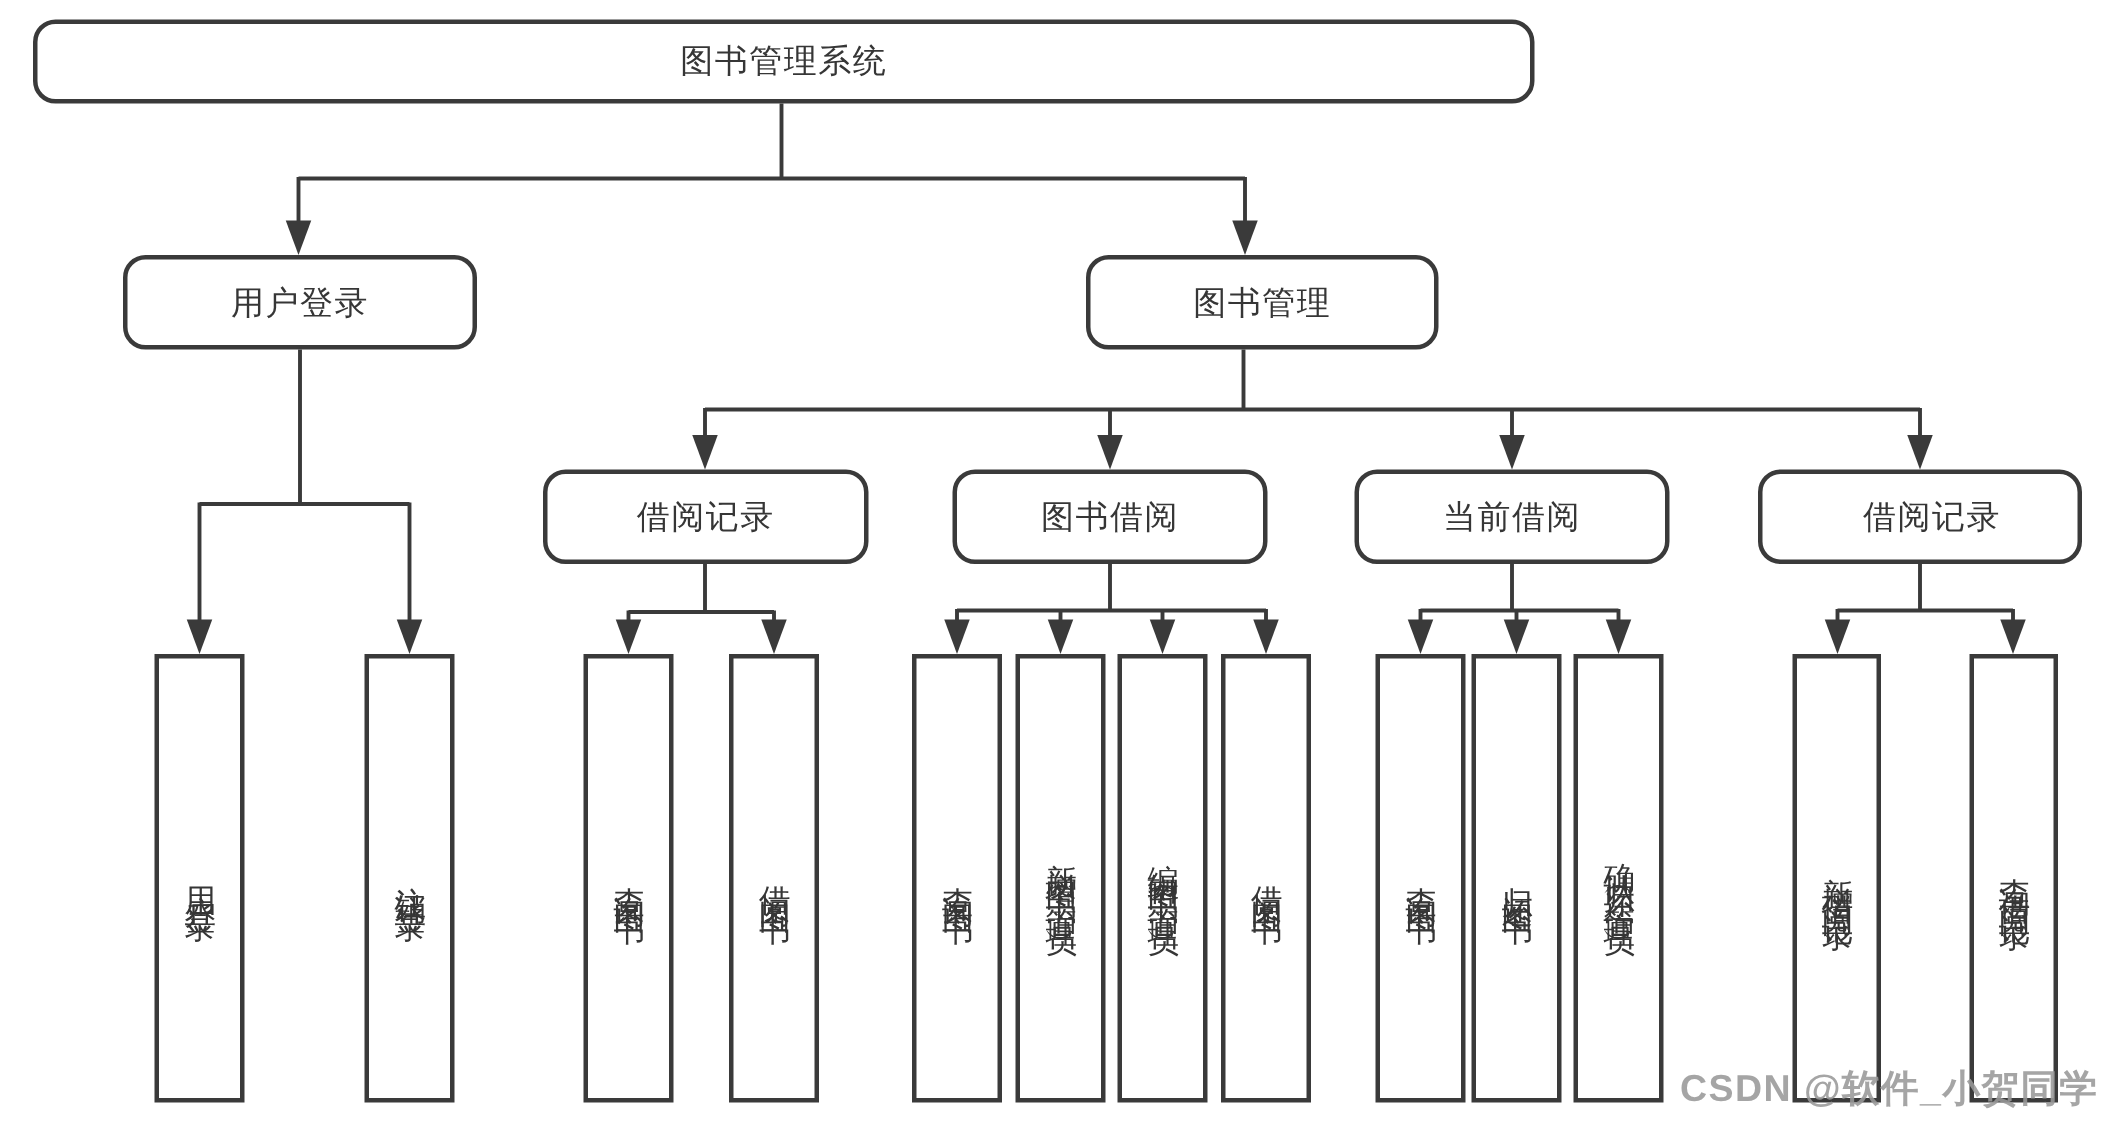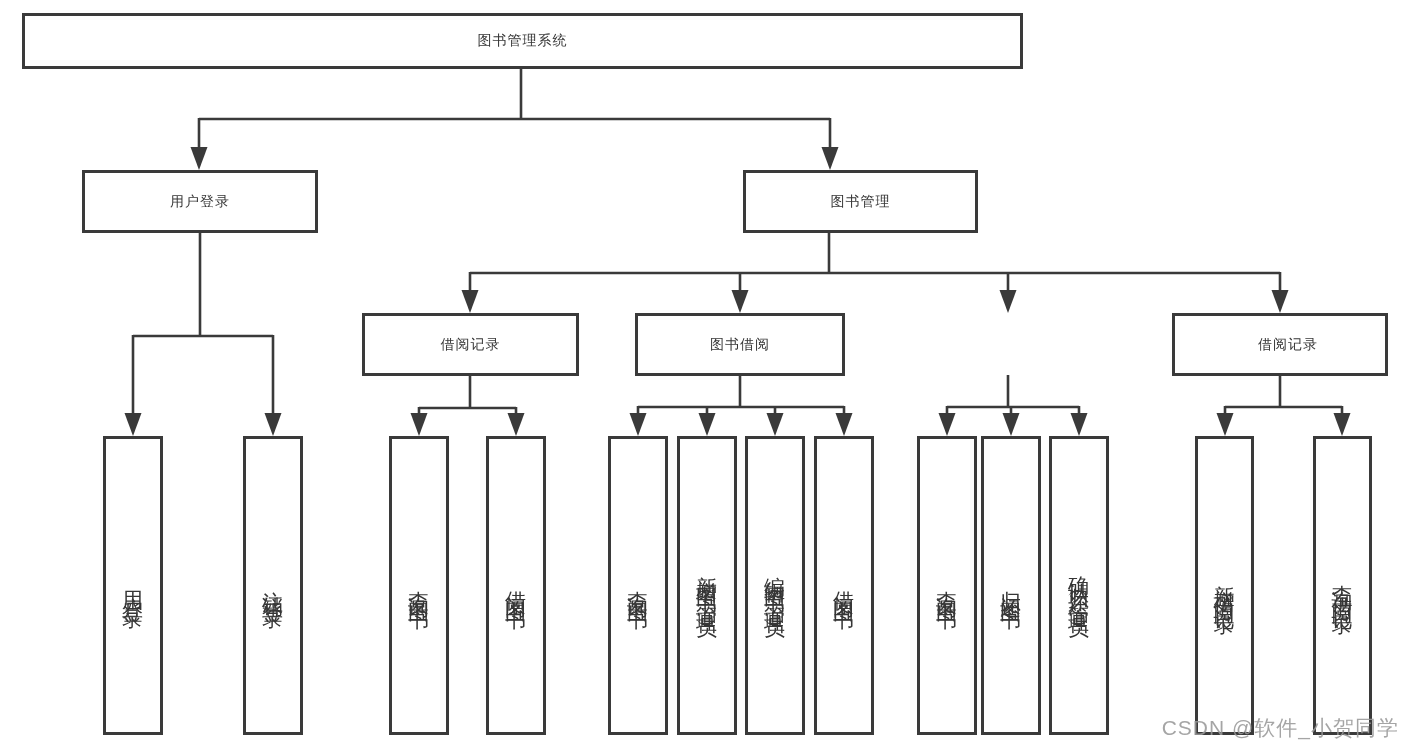--- a/index.html
+++ b/index.html
@@ -21,45 +21,46 @@
     position: absolute;
     background: #ffffff;
     border: 3px solid #3a3a3a;
     box-sizing: border-box;
     display: flex;
     align-items: center;
     justify-content: center;
     color: #363636;
     z-index: 2;
   }
-  .h-node { font-size: 14px; letter-spacing: 1px; }
+  .h-node { font-size: 22px; letter-spacing: 1px; border-radius: 15px; }
   .root-node   { left: 22px;  top: 13px;  width: 1001px; height: 56px; }
   .l2-node     { top: 170px; height: 63px; }
   .l3-node     { top: 313px; height: 63px; }
   .v-node {
     top: 436px;
     width: 60px;
     height: 299px;
   }
   .v-text {
     writing-mode: vertical-rl;
     text-orientation: mixed;
     font-size: 21px;
     letter-spacing: 6px;
     line-height: 1;
     white-space: nowrap;
   }
   .watermark {
     position: absolute;
     right: 6px;
     bottom: 5px;
-    font-size: 21px;
+    font-size: 25px;
     color: rgba(152, 152, 152, 0.88);
     z-index: 3;
     letter-spacing: 1px;
+    font-weight: bold;
   }
 </style>
 </head>
 <body>
 
 <div class="stage">
 
   <svg class="connectors" viewBox="0 0 1405 747" xmlns="http://www.w3.org/2000/svg">
     <g stroke="#3a3a3a" stroke-width="2.6" fill="none">
 
@@ -133,30 +134,33 @@
     </g>
   </svg>
 
   <div class="node h-node root-node">
     <span>图书管理系统</span>
   </div>
 
   <div class="node h-node l2-node" style="left:82px; width:236px;">
     <span>用户登录</span>
   </div>
-  <div class="node h-node l2-node" style="left:743px; width:235px;">
+  <div class="node h-node l2-node" style="left:724px; width:235px;">
     <span>图书管理</span>
   </div>
 
   <div class="node h-node l3-node" style="left:362px; width:217px;">
     <span>借阅记录</span>
   </div>
   <div class="node h-node l3-node" style="left:635px; width:210px;justify-content:center;">
     <span>图书借阅</span>
   </div>
+  <div class="node h-node l3-node" style="left:903px; width:210px;">
+    <span>当前借阅</span>
+  </div>
   <div class="node h-node l3-node" style="left:1172px; width:216px;padding-left:16px;">
     <span>借阅记录</span>
   </div>
 
   <div class="node v-node" style="left:103px;">
     <span class="v-text">用户登录</span>
   </div>
   <div class="node v-node" style="left:243px;">
     <span class="v-text">注销登录</span>
   </div>

